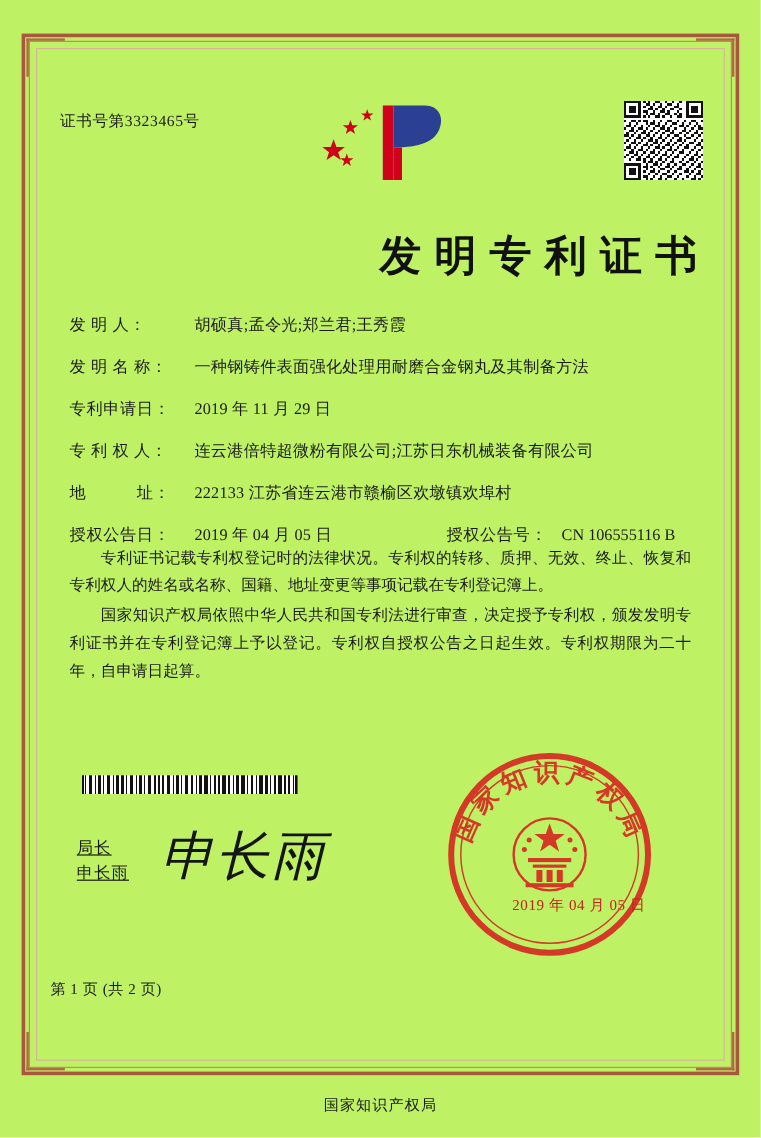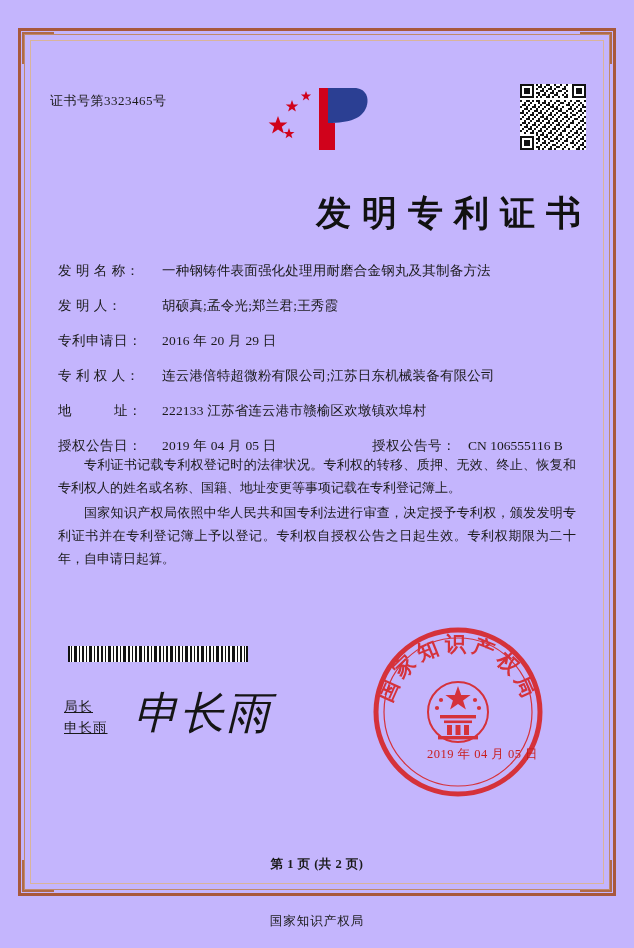--- a/index.html
+++ b/index.html
@@ -11,21 +11,21 @@
     width: 634px;
     height: 948px;
     font-family: "Liberation Serif", "DejaVu Serif", serif;
     color: #1a1a1a;
     position: relative;
     overflow: hidden;
   }
   .page {
     position: absolute;
     inset: 0;
-    background: #c4b5fd;
+    background: #bef264;
   }
   
   .border-outer {
     position: absolute;
     left: 18px; top: 28px; right: 18px; bottom: 52px;
     border: 3px solid #a8583c;
     box-sizing: border-box;
   }
   .border-mid {
     position: absolute;
@@ -187,25 +187,23 @@
     top: 690px;
     font-size: 12.5px;
     color: #c81e1e;
     letter-spacing: 0.5px;
   }
 
   .page-no {
     position: absolute;
     left: 0;
     right: 0;
-    top: 800px;
-    text-align: center;
+    top: 760px;
     font-size: 12.5px;
     letter-spacing: 0.5px;
-    font-weight: bold;
   }
 
   .footer-note {
     position: absolute;
     left: 0;
     right: 0;
     bottom: 18px;
     text-align: center;
     font-size: 12.5px;
     letter-spacing: 1px;
@@ -545,30 +543,30 @@
             <rect x="28" y="32" width="2" height="1"></rect>
             <rect x="31" y="32" width="1" height="1"></rect>
         </g>
       </svg>
     </div>
 
     <div class="title">发明专利证书</div>
 
     <div class="fields">
       <div class="field-row">
+        <span class="field-label">发 明 人：</span>
+        <span class="field-value">胡硕真;孟令光;郑兰君;王秀霞</span>
+      </div>
+      <div class="field-row">
         <span class="field-label">发 明 名 称：</span>
         <span class="field-value">一种钢铸件表面强化处理用耐磨合金钢丸及其制备方法</span>
       </div>
       <div class="field-row">
-        <span class="field-label">发 明 人：</span>
-        <span class="field-value">胡硕真;孟令光;郑兰君;王秀霞</span>
-      </div>
-      <div class="field-row">
         <span class="field-label">专利申请日：</span>
-        <span class="field-value">2016 年 20 月 29 日</span>
+        <span class="field-value">2019 年 11 月 29 日</span>
       </div>
       <div class="field-row">
         <span class="field-label">专 利 权 人：</span>
         <span class="field-value">连云港倍特超微粉有限公司;江苏日东机械装备有限公司</span>
       </div>
       <div class="field-row">
         <span class="field-label">地　　　址：</span>
         <span class="field-value">222133 江苏省连云港市赣榆区欢墩镇欢埠村</span>
       </div>
       <div class="field-row split">

